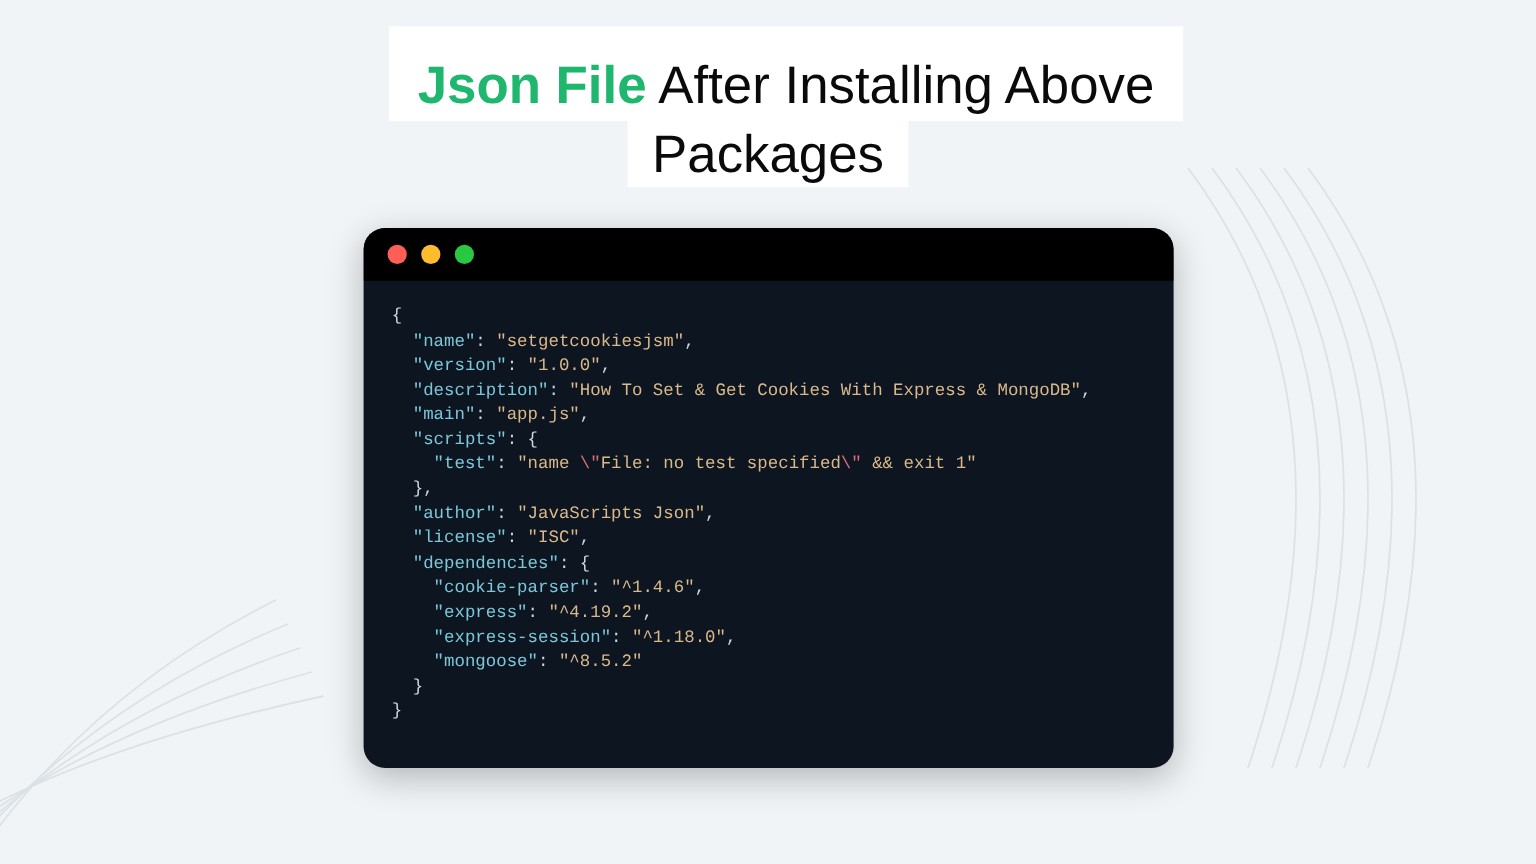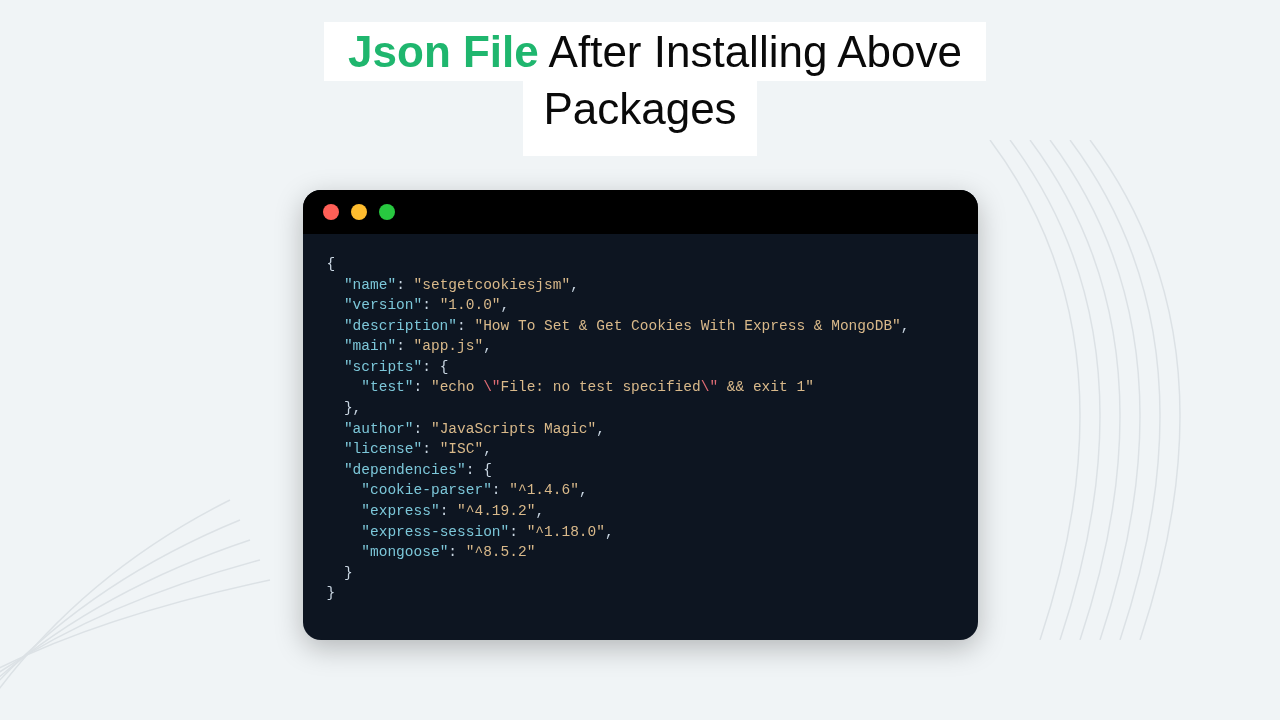--- a/index.html
+++ b/index.html
@@ -29,35 +29,35 @@
   }
   .title-wrap {
     text-align: center;
     margin-top: 22px;
     display: flex;
     flex-direction: column;
     align-items: center;
   }
   .title-line {
     background: #ffffff;
-    padding: 2px 24px 2px 24px;
+    padding: 22px 24px 2px 24px;
     font-size: 44px;
     font-weight: 500;
     color: #0a0a0a;
     line-height: 1.25;
     display: inline-block;
     margin-left: 30px;
   }
   .title-line .accent {
     color: #1fb66e;
     font-weight: 600;
   }
   .title-line2 {
     background: #ffffff;
-    padding: 0 20px 20px 20px;
+    padding: 0 20px 0 20px;
     font-size: 44px;
     font-weight: 500;
     color: #0a0a0a;
     line-height: 1.25;
     display: inline-block;
     text-align: right;
   }
   .terminal {
     width: 675px;
     margin: 34px auto 0 auto;
@@ -123,23 +123,23 @@
     <div class="dot dot-red"></div>
     <div class="dot dot-yellow"></div>
     <div class="dot dot-green"></div>
   </div>
   <div class="term-body"><span class="p">{</span>
   <span class="k">"name"</span><span class="p">: </span><span class="s">"<span>setgetcookiesjsm</span>"</span><span class="p">,</span>
   <span class="k">"version"</span><span class="p">: </span><span class="s">"<span>1.0.0</span>"</span><span class="p">,</span>
   <span class="k">"description"</span><span class="p">: </span><span class="s">"<span>How To Set &amp; Get Cookies With Express &amp; MongoDB</span>"</span><span class="p">,</span>
   <span class="k">"main"</span><span class="p">: </span><span class="s">"<span>app.js</span>"</span><span class="p">,</span>
   <span class="k">"scripts"</span><span class="p">: {</span>
-    <span class="k">"test"</span><span class="p">: </span><span class="s">"<span>echo </span><span class="e">\"</span><span>File: no test specified</span><span class="e">\"</span><span> &amp;&amp; exit 1</span>"</span>
+    <span class="k">"test"</span><span class="p">: </span><span class="s">"<span>name </span><span class="e">\"</span><span>File: no test specified</span><span class="e">\"</span><span> &amp;&amp; exit 1</span>"</span>
   <span class="p">},</span>
-  <span class="k">"author"</span><span class="p">: </span><span class="s">"<span>JavaScripts Magic</span>"</span><span class="p">,</span>
+  <span class="k">"author"</span><span class="p">: </span><span class="s">"<span>JavaScripts Json</span>"</span><span class="p">,</span>
   <span class="k">"license"</span><span class="p">: </span><span class="s">"<span>ISC</span>"</span><span class="p">,</span>
   <span class="k">"dependencies"</span><span class="p">: {</span>
     <span class="k">"cookie-parser"</span><span class="p">: </span><span class="s">"<span>^1.4.6</span>"</span><span class="p">,</span>
     <span class="k">"express"</span><span class="p">: </span><span class="s">"<span>^4.19.2</span>"</span><span class="p">,</span>
     <span class="k">"express-session"</span><span class="p">: </span><span class="s">"<span>^1.18.0</span>"</span><span class="p">,</span>
     <span class="k">"mongoose"</span><span class="p">: </span><span class="s">"<span>^8.5.2</span>"</span>
   <span class="p">}</span>
 <span class="p">}</span></div>
 </div>
 

